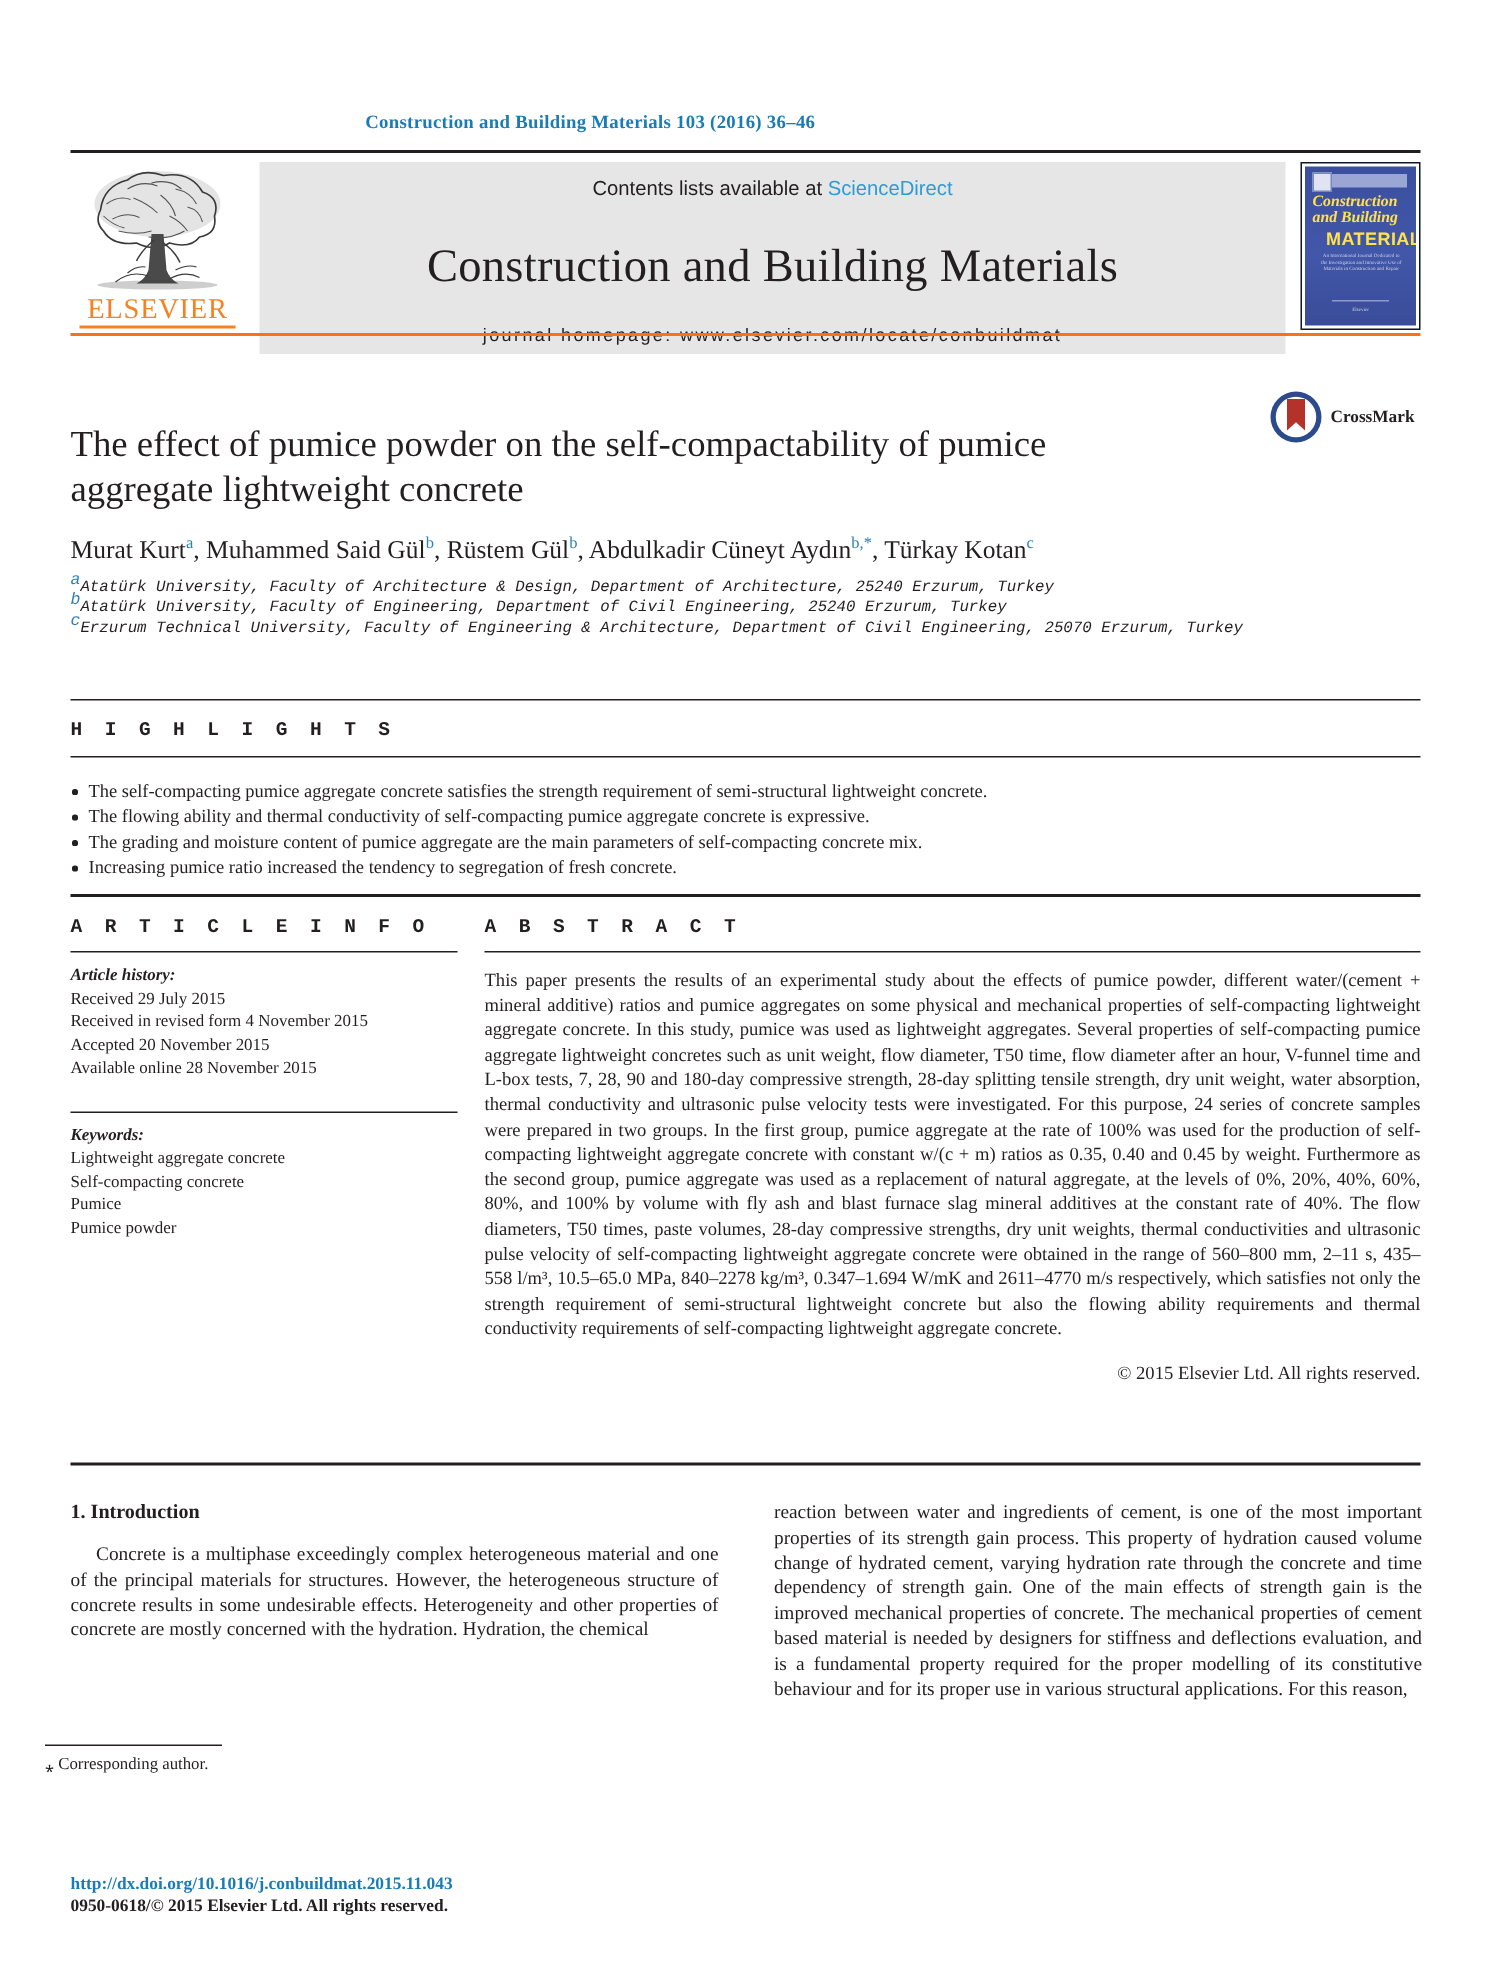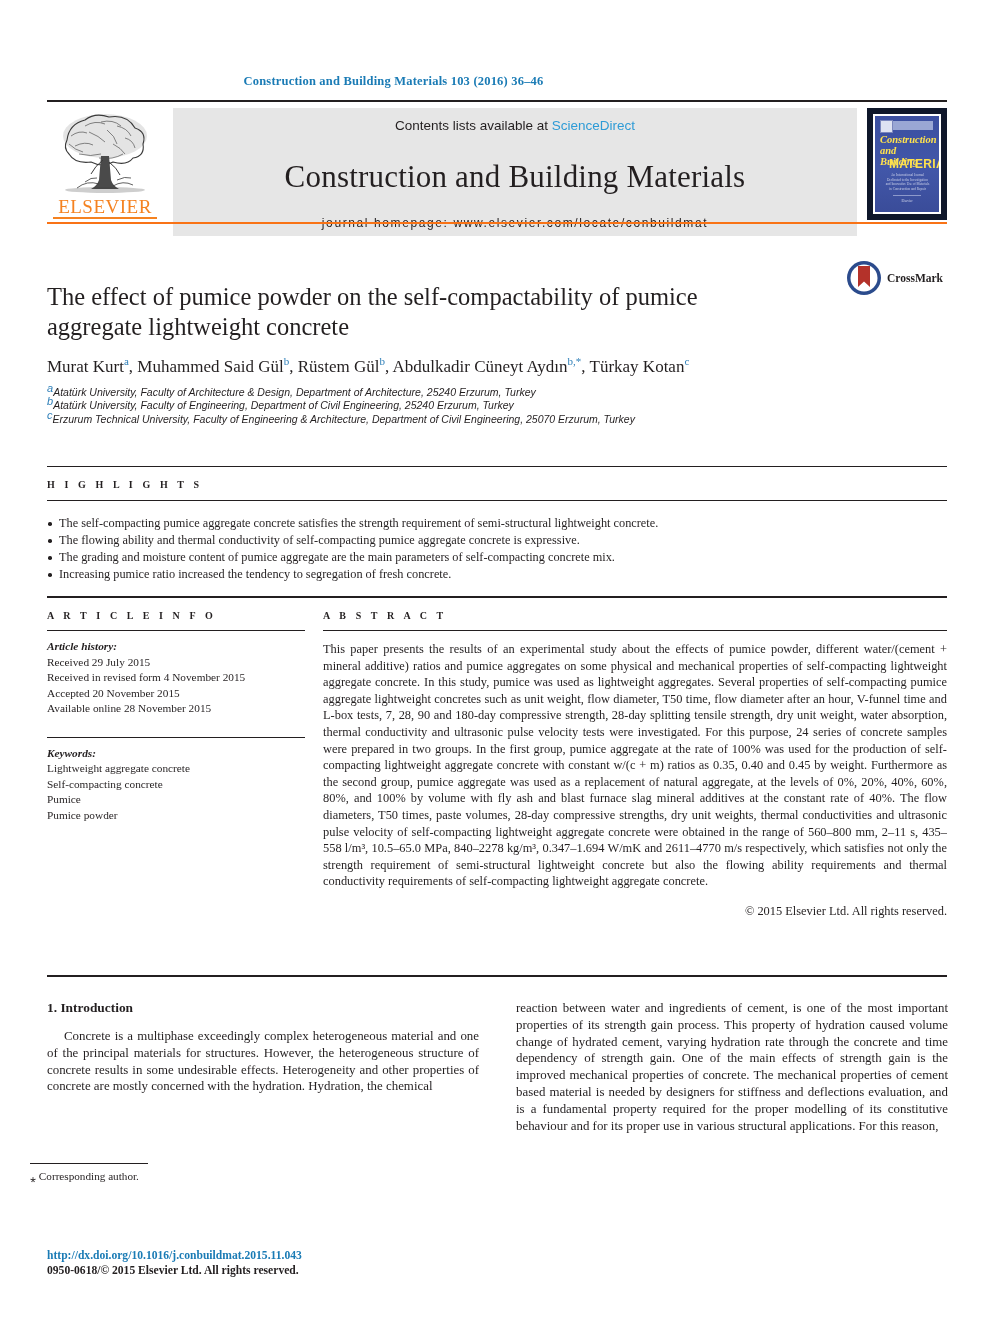--- a/index.html
+++ b/index.html
@@ -103,21 +103,21 @@
     letter-spacing: 1.6px;
   }
   .cover-thumb {
     flex: 0 0 80px;
     width: 80px;
     height: 112px;
     position: relative;
   }
   .cover-inner {
     position:absolute; inset:0;
-    border: 6px solid #0f172a;
+    border: 1px solid #0f172a;
     background: #ffffff;
     padding: 2px;
     box-sizing: border-box;
   }
   .cover-face {
     width: 100%; height: 100%;
     background: linear-gradient(180deg, #3b4fa0 0%, #4257a9 55%, #3a4c99 100%);
     position: relative;
     overflow: hidden;
     box-sizing: border-box;
@@ -193,32 +193,32 @@
     font-family: "Liberation Serif", serif;
     font-size: 17px;
     line-height: 22px;
     color: #231f20;
     margin-top: 14px;
   }
   .authors sup, .aff sup { color: #2e7fb8; font-size: 11px; }
   .authors sup.star { color:#2e7fb8; }
   .affiliations { margin-top: 8px; }
   .aff {
-    font-family: Liberation Sans, sans-serif;
+    font-family: Liberation Mono, monospace;
     font-style: italic;
     font-size: 10.5px;
     line-height: 13.4px;
     color: #231f20;
   }
 
   
   .sec-head {
-    font-family: Liberation Serif, serif;
-    font-weight: bold;
-    font-size: 10px;
+    font-family: Liberation Mono, monospace;
+    font-weight: bold;
+    font-size: 13px;
     letter-spacing: 3.6px;
     color: #231f20;
   }
 
   
   .highlights {
     position: absolute;
     top: 466px;
     left: 47px;
     width: 900px;

